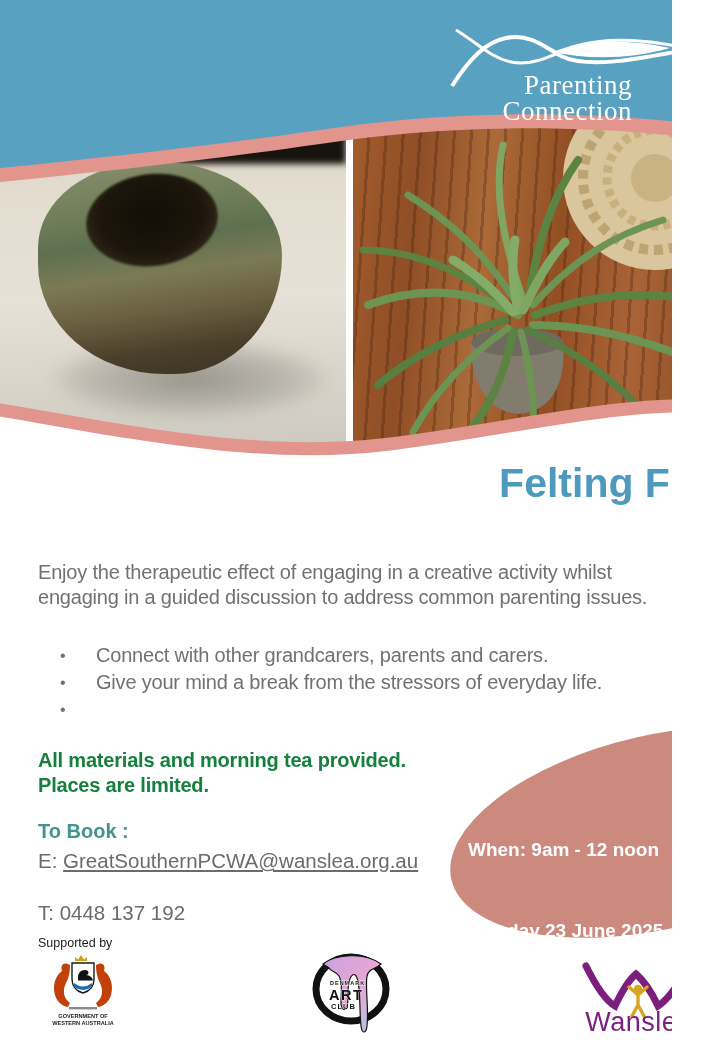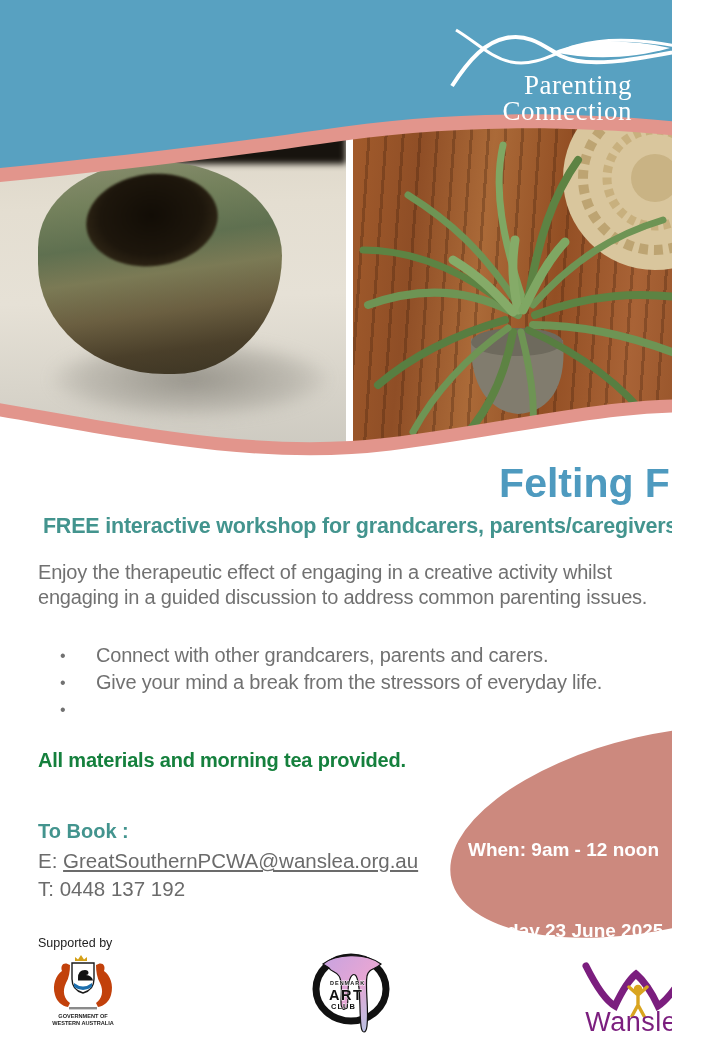--- a/index.html
+++ b/index.html
@@ -42,21 +42,21 @@
   .intro{position:absolute;top:560px;left:38px;width:640px;
     font-size:20px;line-height:25px;color:#717171;white-space:pre-line;letter-spacing:-.2px;}
   .bullets{position:absolute;top:642px;left:60px;width:630px;color:#717171;font-size:20px;letter-spacing:-.2px;}
   .bullet-row{display:flex;line-height:27px;}
   .bullet-marker{width:36px;flex:0 0 36px;font-size:16px;}
   .highlight{position:absolute;top:748px;left:38px;font-size:20px;font-weight:bold;
     color:#15803d;line-height:25px;letter-spacing:-.2px;}
   .book-heading{position:absolute;top:820px;left:38px;font-size:20px;font-weight:bold;color:#43948E;}
   .book-email{position:absolute;top:849px;left:38px;font-size:20.5px;color:#6b6b6b;}
   .book-email .email-link{text-decoration:underline;color:#6b6b6b;cursor:pointer;}
-  .book-phone{position:absolute;top:877px;left:38px;font-size:20.5px;color:#6b6b6b;}
+  .book-phone{position:absolute;top:901px;left:38px;font-size:20.5px;color:#6b6b6b;}
   
   .blob-wrap{position:absolute;left:430px;top:728px;width:290px;height:212px;}
   .blob-text{position:absolute;left:38px;top:54px;color:#ffffff;font-size:19px;
     font-weight:bold;line-height:27px;white-space:pre-wrap;}
   
   .supported-by{position:absolute;left:38px;top:936px;font-size:12.5px;color:#1c1c1c;}
   .crest{position:absolute;left:42px;top:953px;}
   .artclub{position:absolute;left:305px;top:948px;}
   .wanslea{position:absolute;left:572px;top:944px;}
 </style>
@@ -119,40 +119,40 @@
     <div>Parenting</div>
     <div>Connection</div>
   </div>
 
   <svg class="wave-bottom" width="720" height="112" viewBox="0 0 720 112">
     <path d="M0,30 C130,52 260,80 390,64 C520,48 620,20 720,28 L720,112 L0,112 Z" fill="#ffffff"></path>
     <path d="M-5,29 C130,52 260,80 390,64 C520,48 622,19 725,27" fill="none" stroke="#E2958C" stroke-width="13"></path>
   </svg>
 
   <div class="title">Felting Fun</div>
-  <div class="subtitle">FREE interactive workshop for grandcarers, parents/caregivers</div>
   <div class="intro">Enjoy the therapeutic effect of engaging in a creative activity whilst
 engaging in a guided discussion to address common parenting issues.</div>
 
   <div class="bullets">
     <div class="bullet-row">
       <span class="bullet-marker">•</span>
       <span>Connect with other grandcarers, parents and carers.</span>
     </div>
     <div class="bullet-row">
       <span class="bullet-marker">•</span>
       <span>Give your mind a break from the stressors of everyday life.</span>
     </div>
     <div class="bullet-row">
       <span class="bullet-marker">•</span>
     </div>
   </div>
 
   <div class="highlight">
     <div>All materials and morning tea provided.</div>
+    <div>Places are limited.</div>
   </div>
 
   <div class="book-heading">To Book :</div>
   <div class="book-email">
     <span>E: </span><span class="email-link">GreatSouthernPCWA@wanslea.org.au</span>
   </div>
   <div class="book-phone">T: 0448 137 192</div>
 
   <div class="blob-wrap">
     <svg width="290" height="212" viewBox="0 0 290 212">

